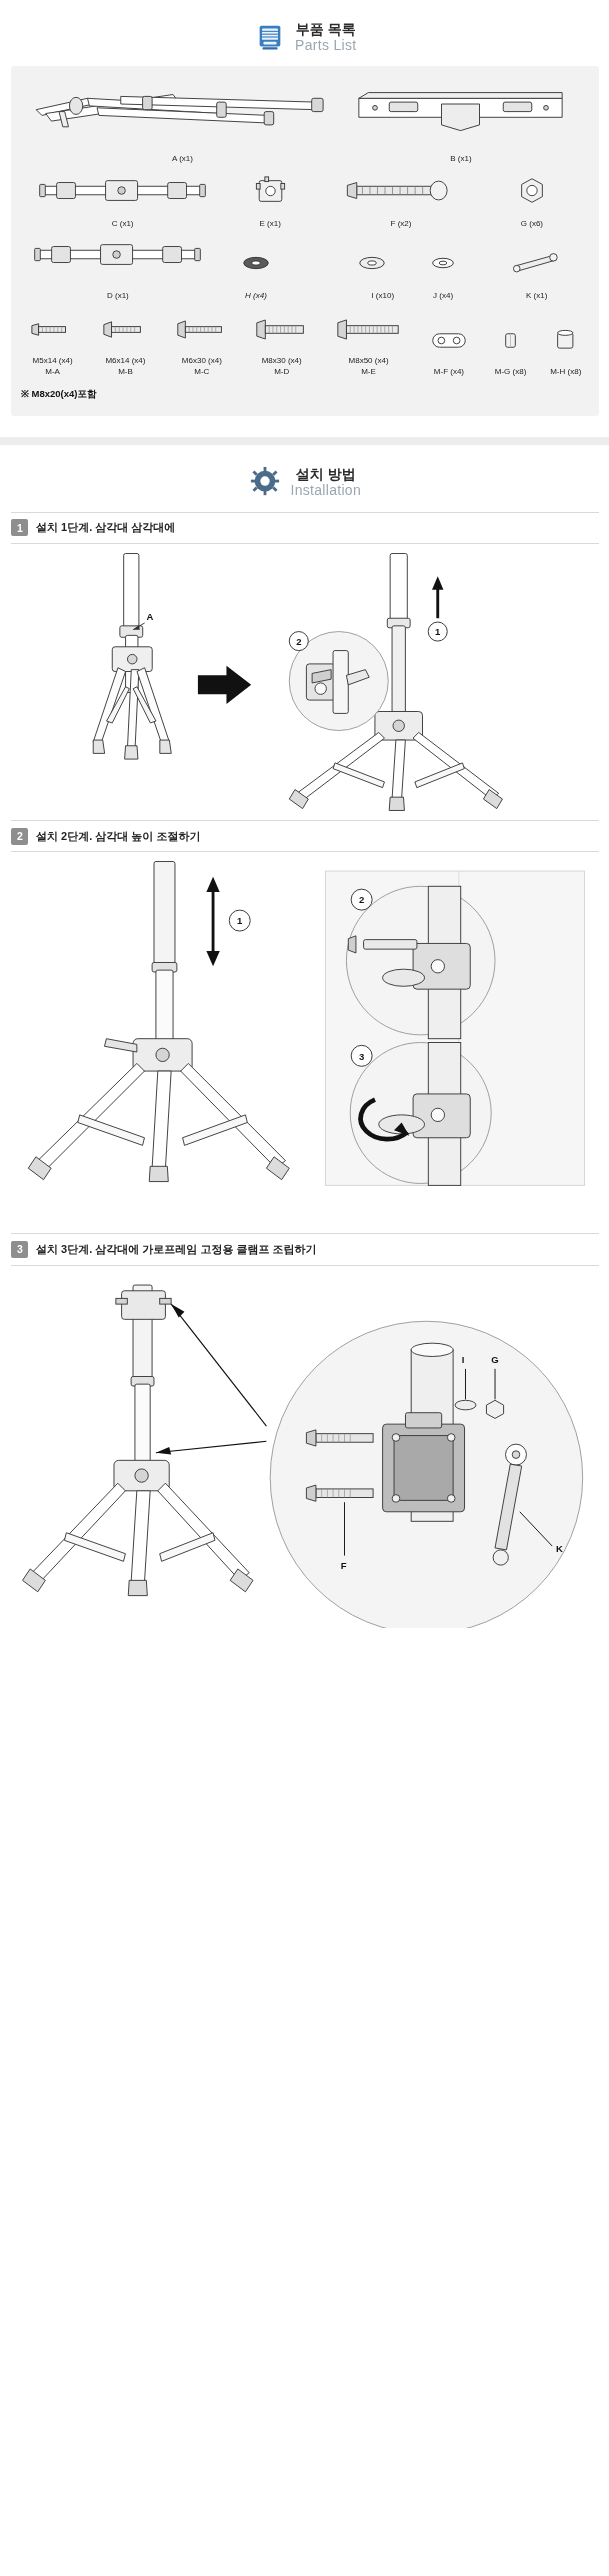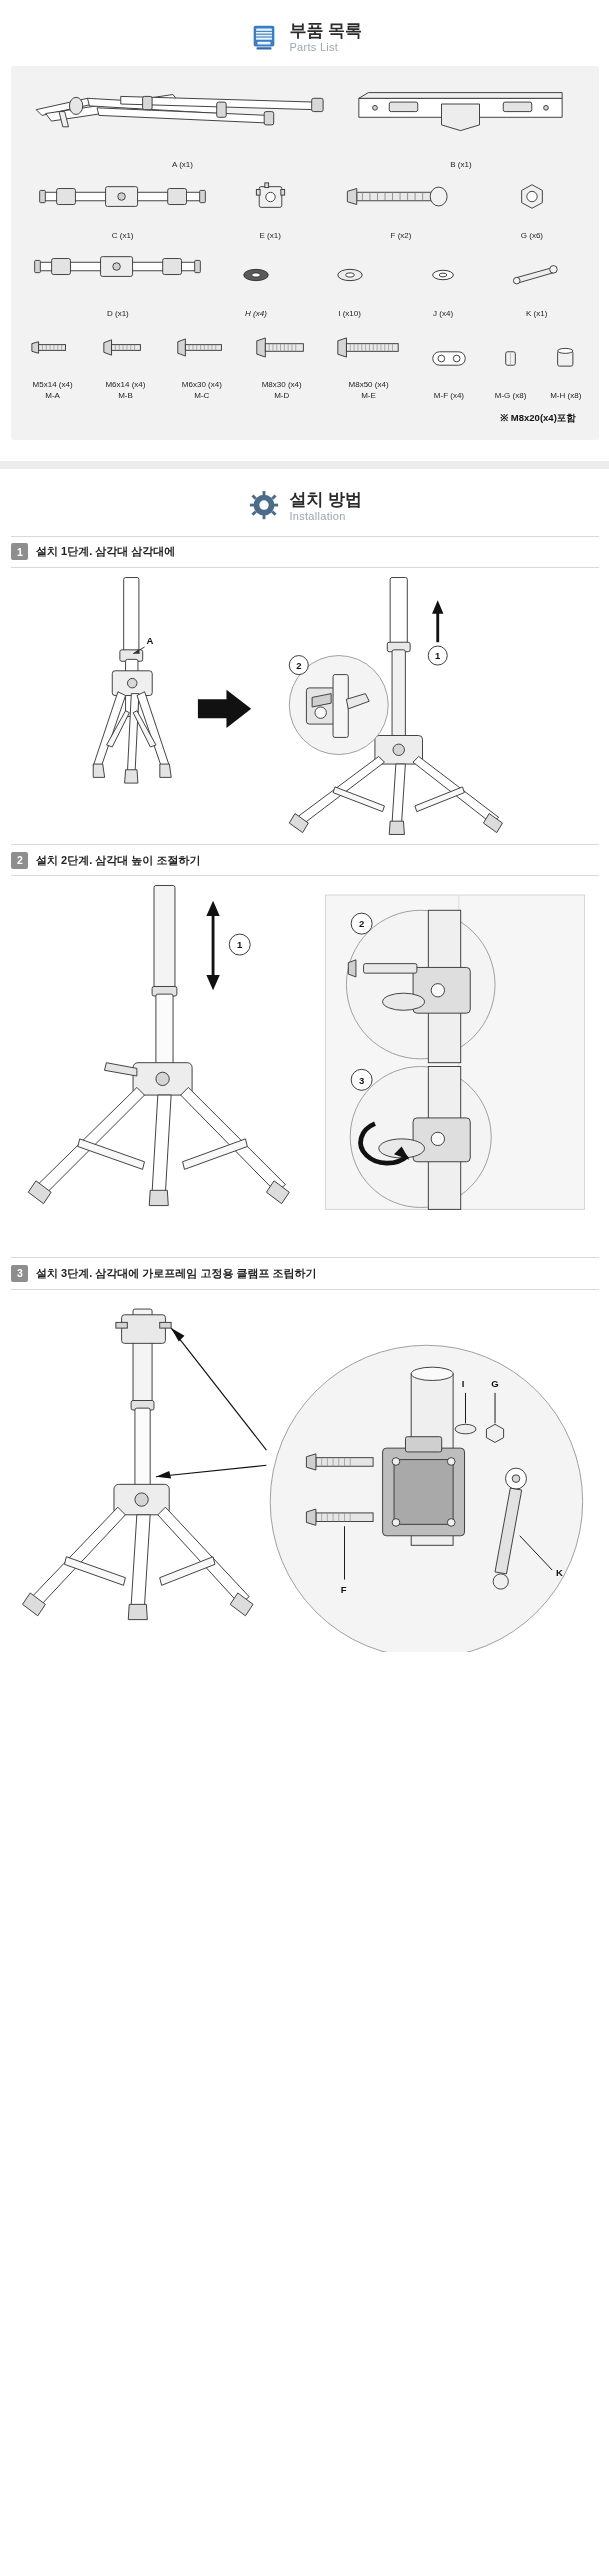--- a/index.html
+++ b/index.html
@@ -15,36 +15,35 @@
   
   .sec-head {
     display:flex;
     align-items:center;
     justify-content:center;
     gap:9.5px;
     padding:21px 0 13.3px 0;
   }
   .sec-head .ico { width:32px; height:32px; flex:0 0 auto; }
   .sec-head .titles { line-height:1.15; }
-  .sec-head .ko { font-size:17px; font-weight:bold; color:#2b2b2b;text-align:center; }
-  .sec-head .en { font-size:11px; color:#9aa7b2; letter-spacing:0.3px; }
+  .sec-head .ko { font-size:14px; font-weight:bold; color:#2b2b2b;text-align:center; }
+  .sec-head .en { font-size:14px; color:#9aa7b2; letter-spacing:0.3px; }
 
   
   .parts-panel {
     margin:0 11.4px;
     background:#f2f2f2;
     border-radius:2.9px;
     padding:13.3px 9.5px 15.2px 9.5px;
   }
   .row { display:flex; align-items:flex-end; justify-content:space-around; }
-  .cap { text-align:center; font-size:8px; color:#222; margin-top:18px; line-height:1.35; }
+  .cap { text-align:center; font-size:8px; color:#222; margin-top:12px; line-height:1.35; }
   .cell { display:flex; flex-direction:column; align-items:center; }
 
   .note {
-    text-align:right;
     font-size:9.5px;
     font-weight:bold;
     margin:9.5px 13.3px 0 0;
     color:#111;
   }
 
   .divider { height:7.6px; background:#ededed; margin:21px 0 0 0; }
 
   
   .step {
@@ -213,21 +212,21 @@
         </svg>
         <div class="cap">D (x1)</div>
       </div>
       <div class="cell" style="width:16%;font-style:italic;">
         <svg width="44" height="32" viewBox="0 0 46 34">
           <ellipse cx="23" cy="17" rx="13" ry="6" fill="#5a5a5a" stroke="#333"></ellipse>
           <ellipse cx="23" cy="17" rx="4.5" ry="2.2" fill="#ffffff" stroke="#333"></ellipse>
         </svg>
         <div class="cap">H (x4)</div>
       </div>
-      <div class="cell" style="width:16%;">
+      <div class="cell" style="width:16%;align-items:flex-end;">
         <svg width="44" height="32" viewBox="0 0 46 34">
           <ellipse cx="23" cy="17" rx="13" ry="6" fill="#ededed" stroke="#333"></ellipse>
           <ellipse cx="23" cy="17" rx="4.5" ry="2.2" fill="#ffffff" stroke="#333"></ellipse>
         </svg>
         <div class="cap">I (x10)</div>
       </div>
       <div class="cell" style="width:16%;">
         <svg width="44" height="32" viewBox="0 0 46 34">
           <ellipse cx="23" cy="17" rx="11" ry="5" fill="#fafafa" stroke="#333"></ellipse>
           <ellipse cx="23" cy="17" rx="4" ry="2" fill="#ffffff" stroke="#333"></ellipse>

